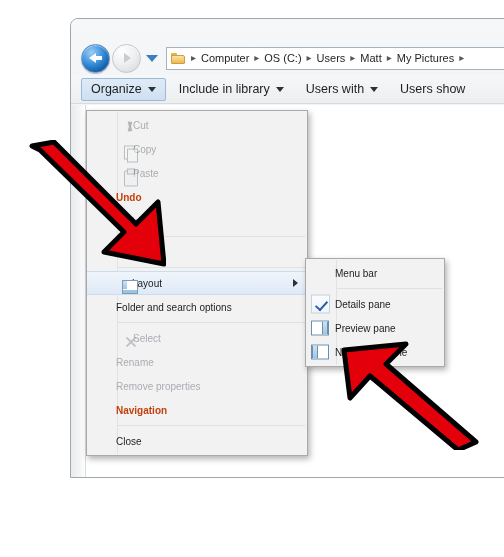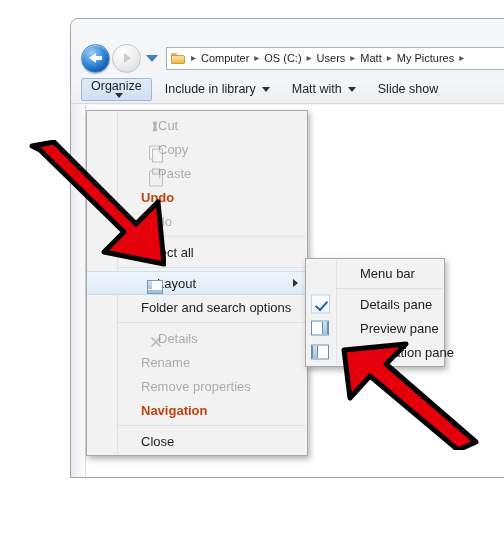--- a/index.html
+++ b/index.html
@@ -176,21 +176,20 @@
     font-size: 12.5px;
     color: #1d1f22;
     white-space: nowrap;
     box-sizing: border-box;
     margin-right: 4px;
   }
   .tb-item.pressed {
     background: linear-gradient(to bottom, #dfeaf6 0%, #cfe0f2 100%);
     border: 1px solid #9cb9d6;
     border-radius: 2px;
-    flex-direction: column;
   }
   .tb-caret {
     margin-left: 6px;
     width: 0; height: 0;
     border-left: 4px solid transparent;
     border-right: 4px solid transparent;
     border-top: 5px solid #2d3136;
   }
 
   
@@ -225,23 +224,23 @@
     left: 1px; top: 1px; bottom: 1px;
     width: 29px;
     background: #f2f2f2;
     border-right: 1px solid #e2e2e2;
   }
   .menu-item {
     position: relative;
     height: 24px;
     display: flex;
     align-items: center;
-    font-size: 13px;
+    font-size: 10px;
     color: #1b1d20;
-    padding-left: 54px;
+    padding-left: 29px;
     box-sizing: border-box;
     z-index: 2;
     white-space: nowrap;
   }
   .menu-item.disabled { color: #a9adb2; }
   .menu-item.bold { font-weight: bold; color: #c2410c; }
   .menu-item.highlighted {
     background: linear-gradient(to bottom, #eff5fb 0%, #dfeaf7 100%);
     border-top: 1px solid #cbdcee;
     border-bottom: 1px solid #cbdcee;
@@ -450,25 +449,25 @@
     <div id="toolbar-row">
       <div class="tb-item pressed">
         <span>Organize</span>
         <span class="tb-caret"></span>
       </div>
       <div class="tb-item">
         <span>Include in library</span>
         <span class="tb-caret"></span>
       </div>
       <div class="tb-item">
-        <span>Matt with</span>
+        <span>Users with</span>
         <span class="tb-caret"></span>
       </div>
       <div class="tb-item">
-        <span>Slide show</span>
+        <span>Users show</span>
       </div>
     </div>
 
     <div id="content-area">
       <div id="left-rail"></div>
     </div>
 
   </div>
 </div>
 
@@ -508,21 +507,21 @@
     <span class="submenu-arrow"></span>
   </div>
   <div class="menu-item">
     <span>Folder and search options</span>
   </div>
 
   <div class="menu-sep"></div>
 
   <div class="menu-item disabled">
     <span class="mi-icon ico-delete"></span>
-    <span>Details</span>
+    <span>Select</span>
   </div>
   <div class="menu-item disabled">
     <span>Rename</span>
   </div>
   <div class="menu-item disabled">
     <span>Remove properties</span>
   </div>
   <div class="menu-item bold">
     <span>Navigation</span>
   </div>

